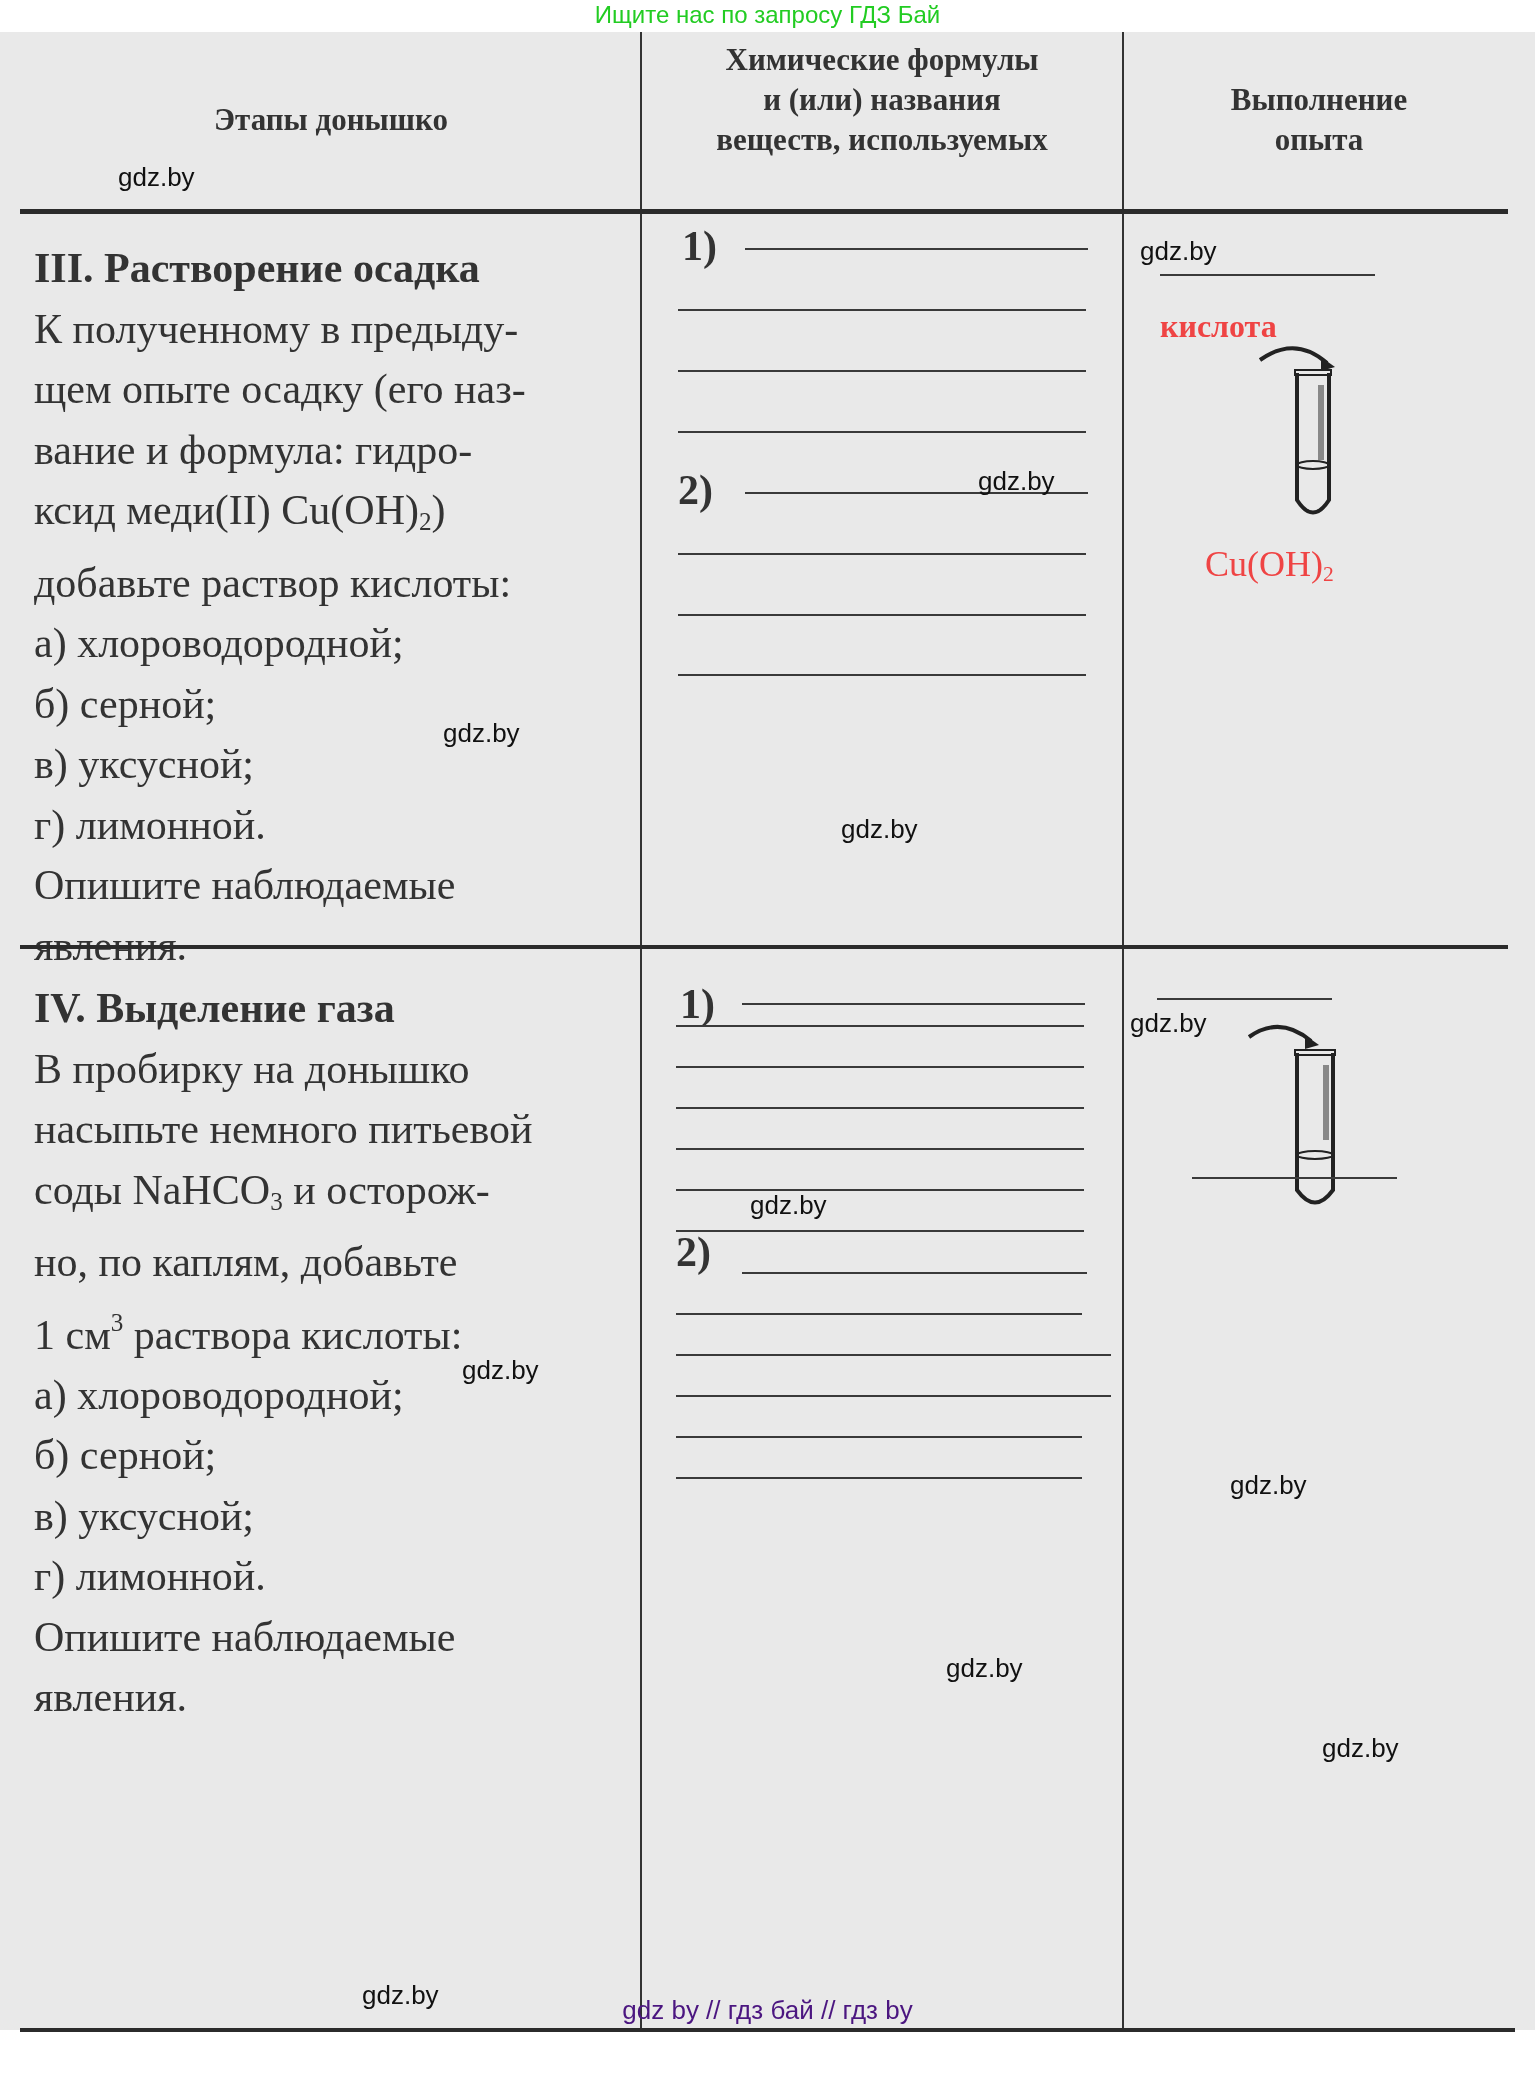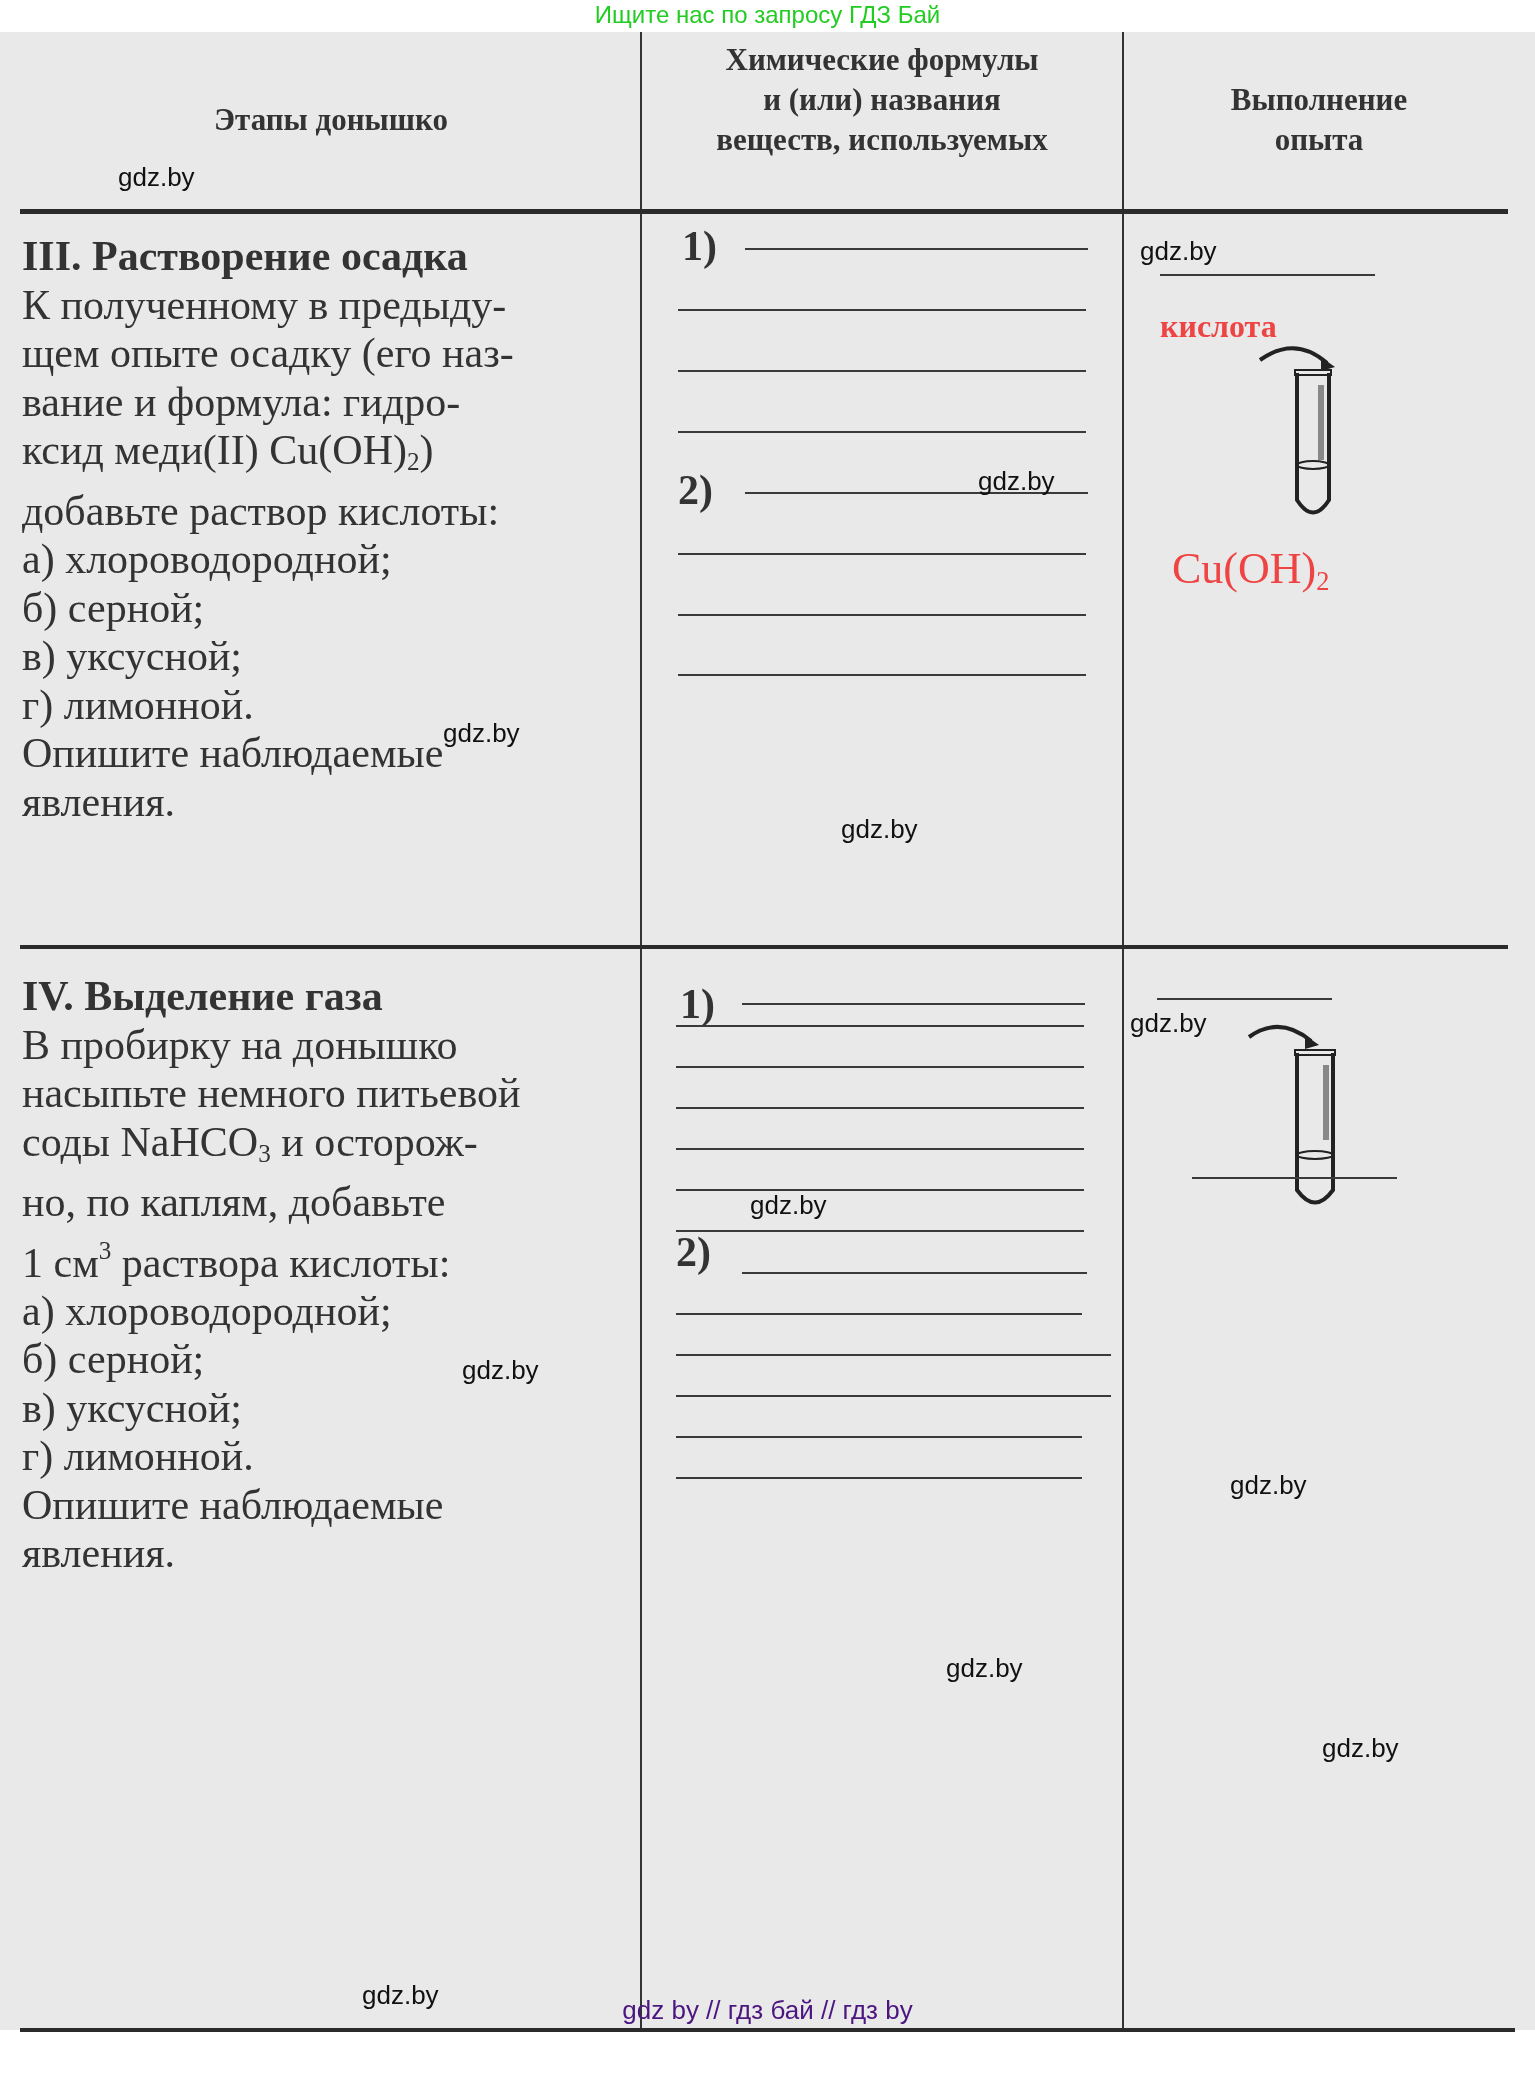--- a/index.html
+++ b/index.html
@@ -4,21 +4,21 @@
 <style>
   html, body { margin:0; padding:0; }
   body { width:1535px; height:2079px; background:#ffffff; position:relative; overflow:hidden; font-family:"Liberation Serif", serif; }
   .banner { position:absolute; left:0; top:0; width:1535px; height:30px; text-align:center; color:#22cc22; font-family:"Liberation Sans", sans-serif; font-size:24px; line-height:30px; }
   .page { position:absolute; left:0; top:32px; width:1535px; height:1998px; background:#e9e9e9; }
   .vline { position:absolute; width:2px; background:#333; }
   .hline-thick { position:absolute; height:5px; background:#2b2b2b; }
   .hdr { position:absolute; text-align:center; font-weight:bold; color:#333; font-size:31px; line-height:40px; font-family:"Liberation Serif", serif; }
   .section { position:absolute; left:22px; width:600px; color:#333; font-size:42px; line-height:48.5px; font-family:"Liberation Serif", serif; }
   .section .title { font-weight:bold; }
-  .section p { margin:0; }
+  .section p { margin:12px; }
   .num { position:absolute; font-size:42px; font-weight:bold; color:#333; }
   .blank { position:absolute; height:2px; background:#3a3a3a; }
   .wm { position:absolute; font-family:"Liberation Sans", sans-serif; font-size:26px; color:#111; }
   .label { position:absolute; font-weight:bold; color:#ef4444; font-size:32px; }
   .footer { position:absolute; left:0; top:1992px; width:1535px; text-align:center; color:#4b1680; font-family:"Liberation Sans", sans-serif; font-size:26px; line-height:36px; }
   sub { font-size:0.6em; vertical-align:-0.25em; }
   sup { font-size:0.6em; vertical-align:0.7em; }
 </style>
 </head>
 <body>
@@ -74,21 +74,21 @@
 <div class="blank" style="left:1160px; width:215px; top:274px;"></div>
 <div class="label" style="left:1160px; top:308px;">кислота</div>
 <svg style="position:absolute; left:1255px; top:335px;" width="100" height="190" viewBox="0 0 100 190">
   <path d="M5 25 Q40 0 72 28" fill="none" stroke="#222" stroke-width="4"></path>
   <polygon points="66,22 80,32 66,36" fill="#222"></polygon>
   <rect x="40" y="35" width="36" height="5" fill="none" stroke="#222" stroke-width="2"></rect>
   <path d="M42 38 L42 165 Q58 190 74 165 L74 38" fill="none" stroke="#222" stroke-width="4"></path>
   <ellipse cx="58" cy="130" rx="16" ry="4" fill="none" stroke="#222" stroke-width="2"></ellipse>
   <rect x="63" y="50" width="6" height="75" fill="#888"></rect>
 </svg>
-<div class="label" style="left:1172px; top:543px; font-weight:normal; font-size:44px;">
+<div class="label" style="left:1205px; top:543px; font-weight:normal; font-size:36px;">
   <span>Cu(OH)</span><sub>2</sub>
 </div>
 
 <div class="hline-thick" style="left:20px; width:1488px; top:945px; height:4px;"></div>
 
 <div class="section" style="top:972px;">
   <p class="title">IV. Выделение газа</p>
   <p>В пробирку на донышко</p>
   <p>насыпьте немного питьевой</p>
   <p><span>соды NaHCO</span><sub>3</sub><span> и осторож-</span></p>

